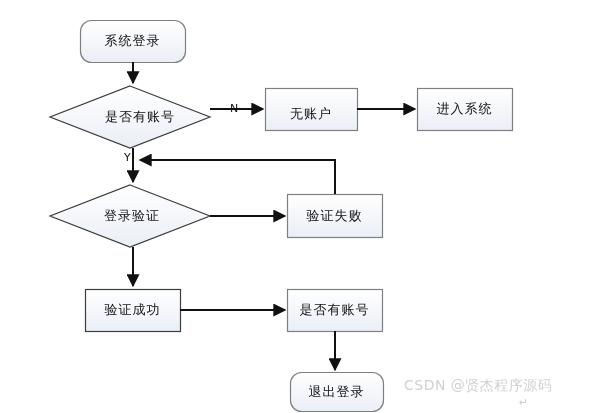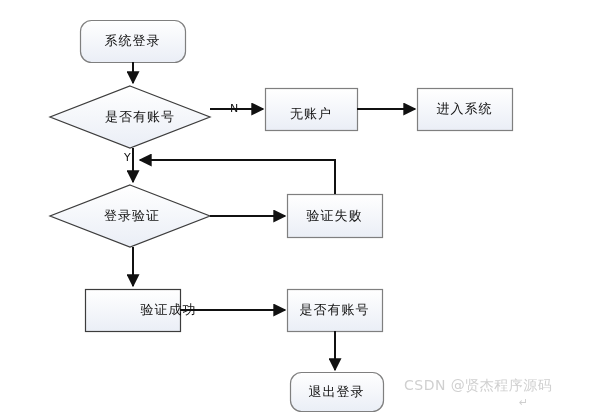--- a/index.html
+++ b/index.html
@@ -110,21 +110,21 @@
   <div class="node-label" style="left:60px; top:86px; width:160px; height:62px;">是否有账号</div>
 
   <div class="node-label" style="left:265px; top:88px; width:92px; height:52px;">无账户</div>
 
   <div class="node-label" style="left:417px; top:88px; width:95px; height:42px;">进入系统</div>
 
   <div class="node-label" style="left:52px; top:185px; width:160px; height:62px;">登录验证</div>
 
   <div class="node-label" style="left:287px; top:194px; width:95px; height:43px;">验证失败</div>
 
-  <div class="node-label" style="left:85px; top:289px; width:95px; height:42px;padding-left:36px;">验证成功</div>
+  <div class="node-label" style="left:85px; top:289px; width:95px; height:42px;">验证成功</div>
 
   <div class="node-label" style="left:287px; top:289px; width:95px; height:42px;">是否有账号</div>
 
   <div class="node-label" style="left:290px; top:372px; width:93px; height:39px;">退出登录</div>
 
   <div class="edge-label" style="left:230px; top:102px;">N</div>
 
   <div class="edge-label" style="left:124px; top:151px;">Y</div>
 
   <div class="watermark" style="left:404px; top:377px;">CSDN @贤杰程序源码</div>

